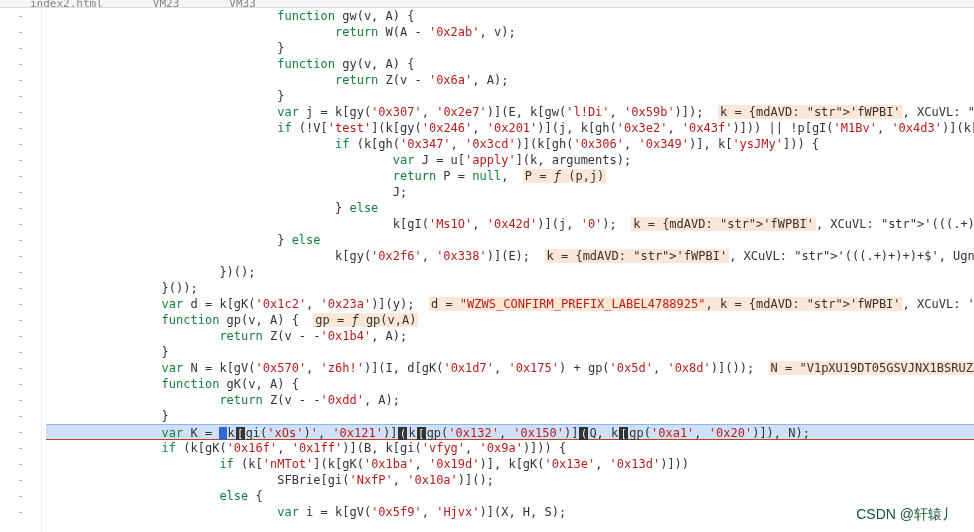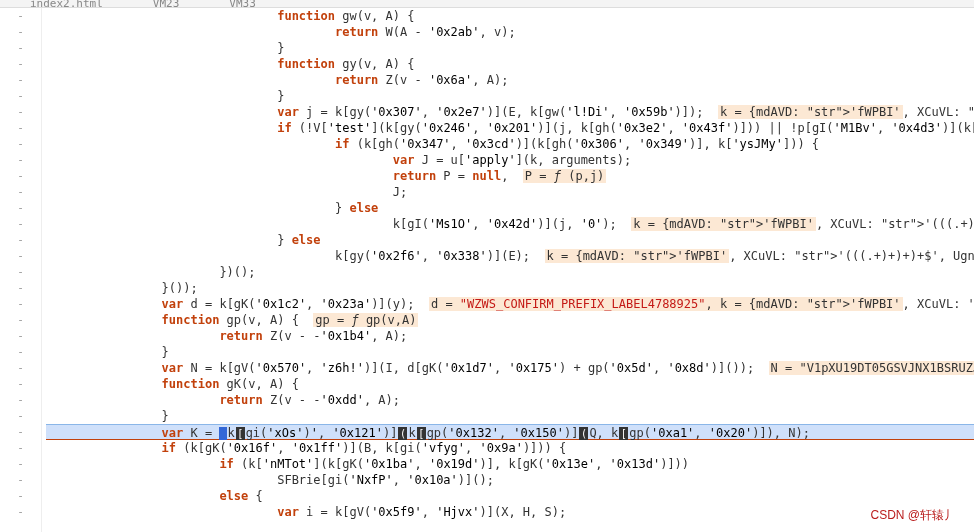--- a/index.html
+++ b/index.html
@@ -7,28 +7,28 @@
 .container{display:flex;flex-direction:column;height:532px;width:974px}
 .tabs{height:8px;background:#f4f4f4;border-bottom:1px solid #ddd;display:flex;align-items:center;padding-left:20px;gap:30px;font-size:11px;color:#888}
 .tabs .tab{padding:0 10px}
 .code-area{flex:1;display:flex;overflow:hidden}
 .gutter{width:42px;background:#fff;border-right:1px solid #eee;flex-shrink:0}
 .gutter .g-line{height:16px;line-height:16px;text-align:center;color:#999;font-size:11px}
 .code{flex:1;overflow:auto;white-space:pre;line-height:16px;padding-left:4px;position:relative}
 .line{height:16px;display:block}
 .line.highlight{background:#d7e7fb}
 .line.highlight.active{background:#cfe0fa;border-top:1px solid #8ab6e8;border-bottom:1px solid #c2410c}
-.kw{color:#c2410c;font-weight:bold}
-.str{color:#000000}
+.kw{color:#15803d;font-weight:normal}
+.str{color:#b91c1c}
 .tag{background:#fce8d4;color:#333;padding:0 2px}
 .tag .str{color:#c41a16}
 .ital{font-style:italic}
 .char-box{display:inline-block;background:#333;color:#fff;width:9px;height:13px;text-align:center;line-height:13px;font-size:10px;margin:0 1px;vertical-align:middle}
 .cursor{display:inline-block;width:8px;height:13px;background:#3367d6;vertical-align:middle}
-.watermark{position:absolute;bottom:8px;right:18px;color:#b91c1c;font-size:12px;font-family:Arial,sans-serif}
+.watermark{position:absolute;bottom:8px;right:18px;color:#14532d;font-size:14px;font-family:Arial,sans-serif}
 </style>
 </head>
 <body>
 
 <div class="container">
   <div class="tabs">
     <span class="tab">index2.html</span>
     <span class="tab">VM23</span>
     <span class="tab">VM33</span>
   </div>

